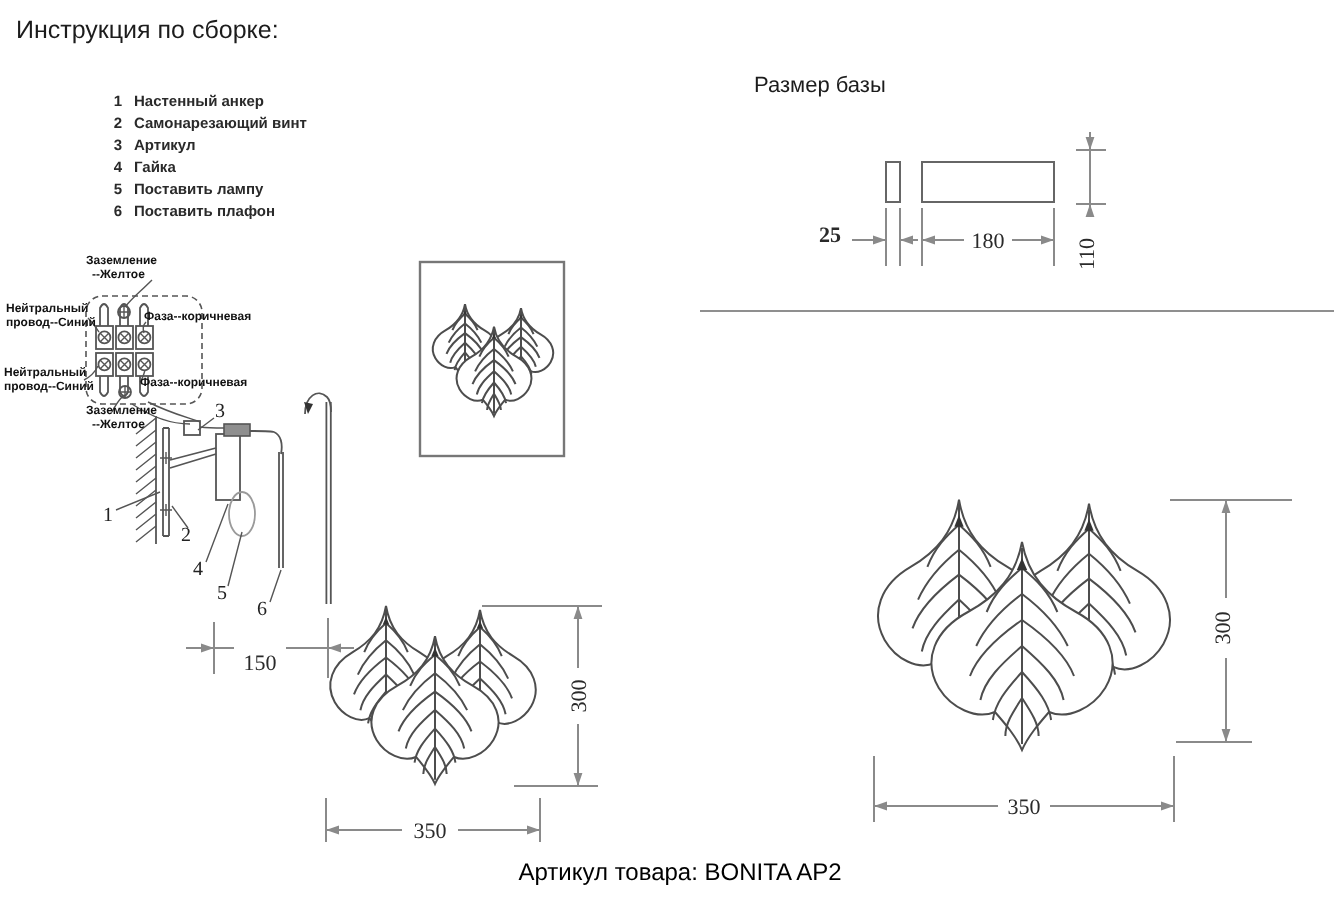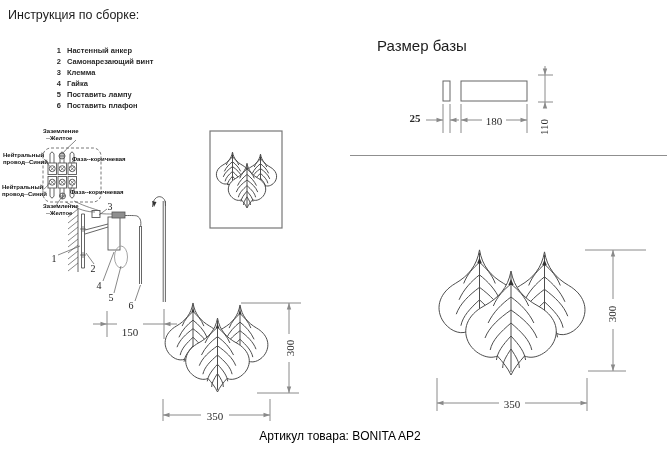--- a/index.html
+++ b/index.html
@@ -1,21 +1,21 @@
 <!DOCTYPE html>
 <html><head>
 <meta charset="utf-8">
 <style>
   html,body{margin:0;padding:0;background:#fff;}
   #stage{position:relative;width:667px;height:460px;background:#fff;overflow:hidden;
          font-family:"Liberation Sans",sans-serif;color:#1a1a1a;}
   #art{position:absolute;left:0;top:0;width:667px;height:460px;}
   .abs{position:absolute;white-space:nowrap;}
   .title{font-size:12.5px;font-weight:400;color:#1c1c1c;}
-  .sec{font-size:15px;font-weight:400;color:#1c1c1c;}
+  .sec{font-size:11px;font-weight:400;color:#1c1c1c;}
   .sku{font-size:12px;color:#000000;}
   .plist{position:absolute;left:53px;top:45px;font-size:7.5px;font-weight:700;color:#2a2a2a;}
   .prow{display:flex;height:11px;line-height:11px;}
   .pnum{width:8px;text-align:right;margin-right:6px;}
   .wl{font-size:6px;font-weight:700;line-height:7px;color:#111;}
   .co{font-family:"Liberation Serif",serif;font-size:10px;color:#222;}
   .dim{font-family:"Liberation Serif",serif;font-size:11px;color:#2a2a2a;}
   .ctr{transform:translate(-50%,-50%);}
   .rot{transform:translate(-50%,-50%) rotate(-90deg);}
   .divider{position:absolute;left:350px;top:155px;width:317px;height:1px;background:#8f8f8f;}
@@ -156,21 +156,21 @@
     <div class="prow">
         <span class="pnum">1</span>
         <span>Настенный анкер</span>
       </div>
     <div class="prow">
         <span class="pnum">2</span>
         <span>Самонарезающий винт</span>
       </div>
     <div class="prow">
         <span class="pnum">3</span>
-        <span>Клемма</span>
+        <span>Артикул</span>
       </div>
     <div class="prow">
         <span class="pnum">4</span>
         <span>Гайка</span>
       </div>
     <div class="prow">
         <span class="pnum">5</span>
         <span>Поставить лампу</span>
       </div>
     <div class="prow">

